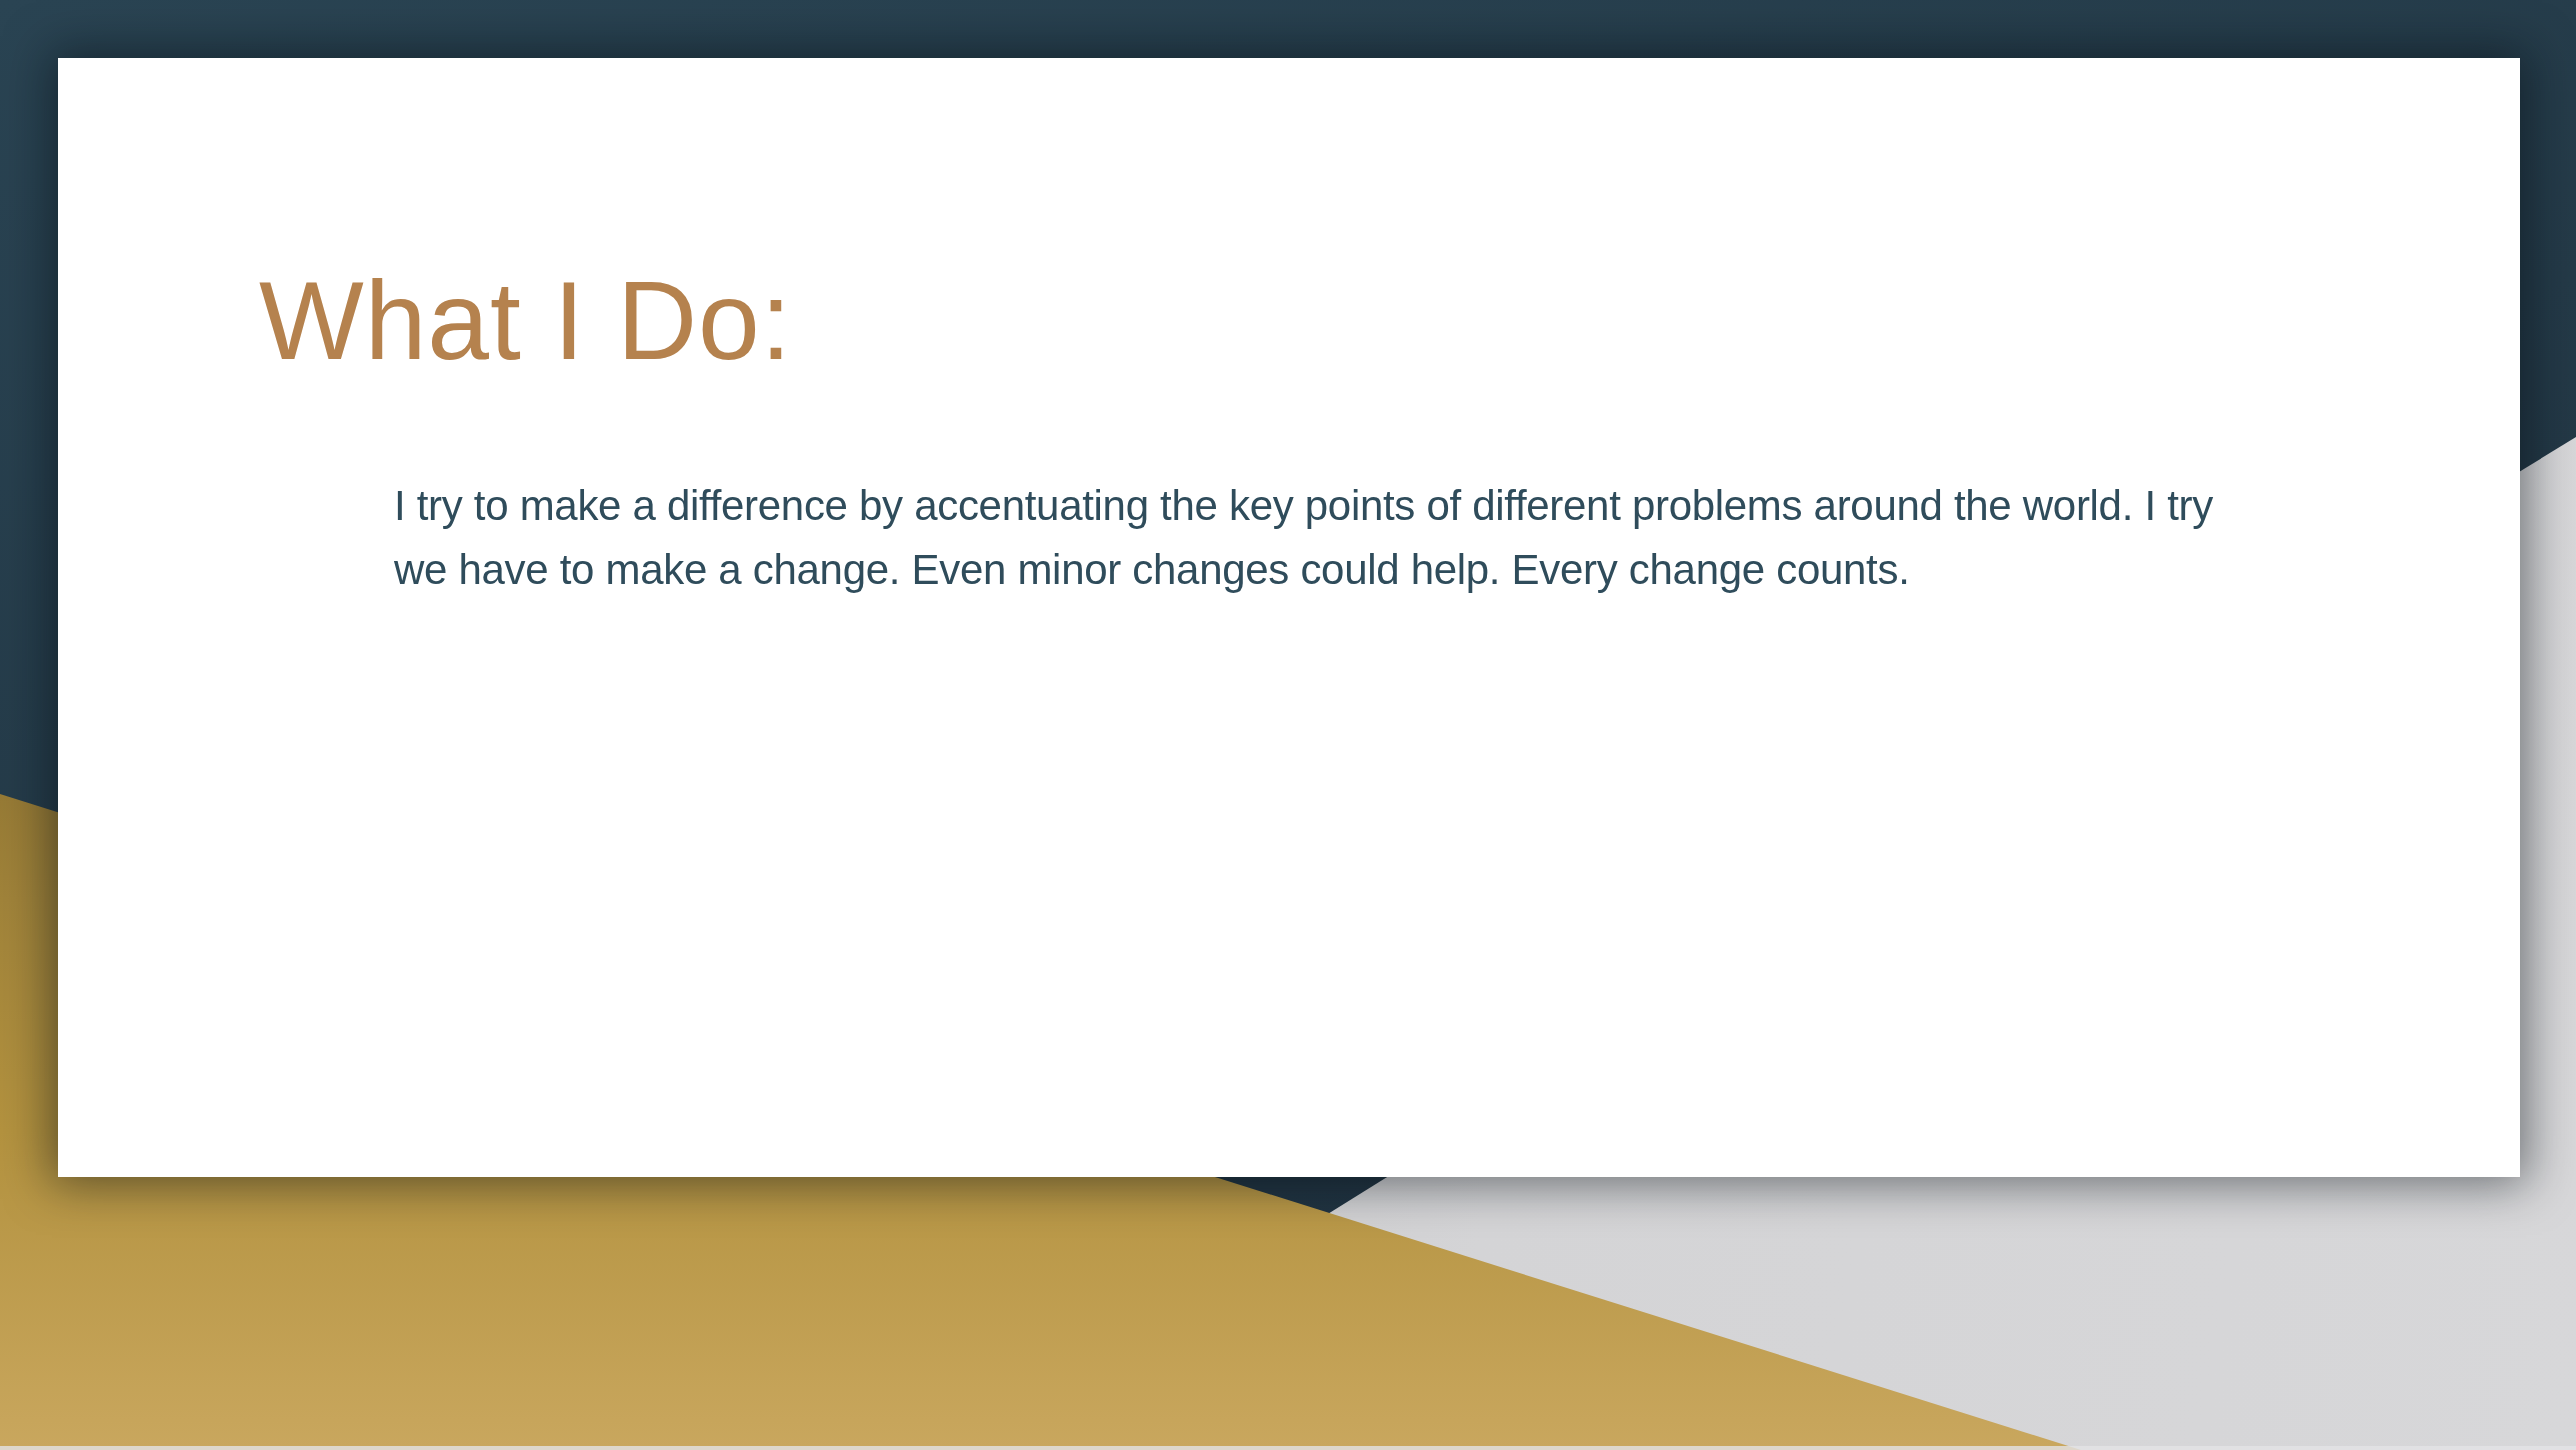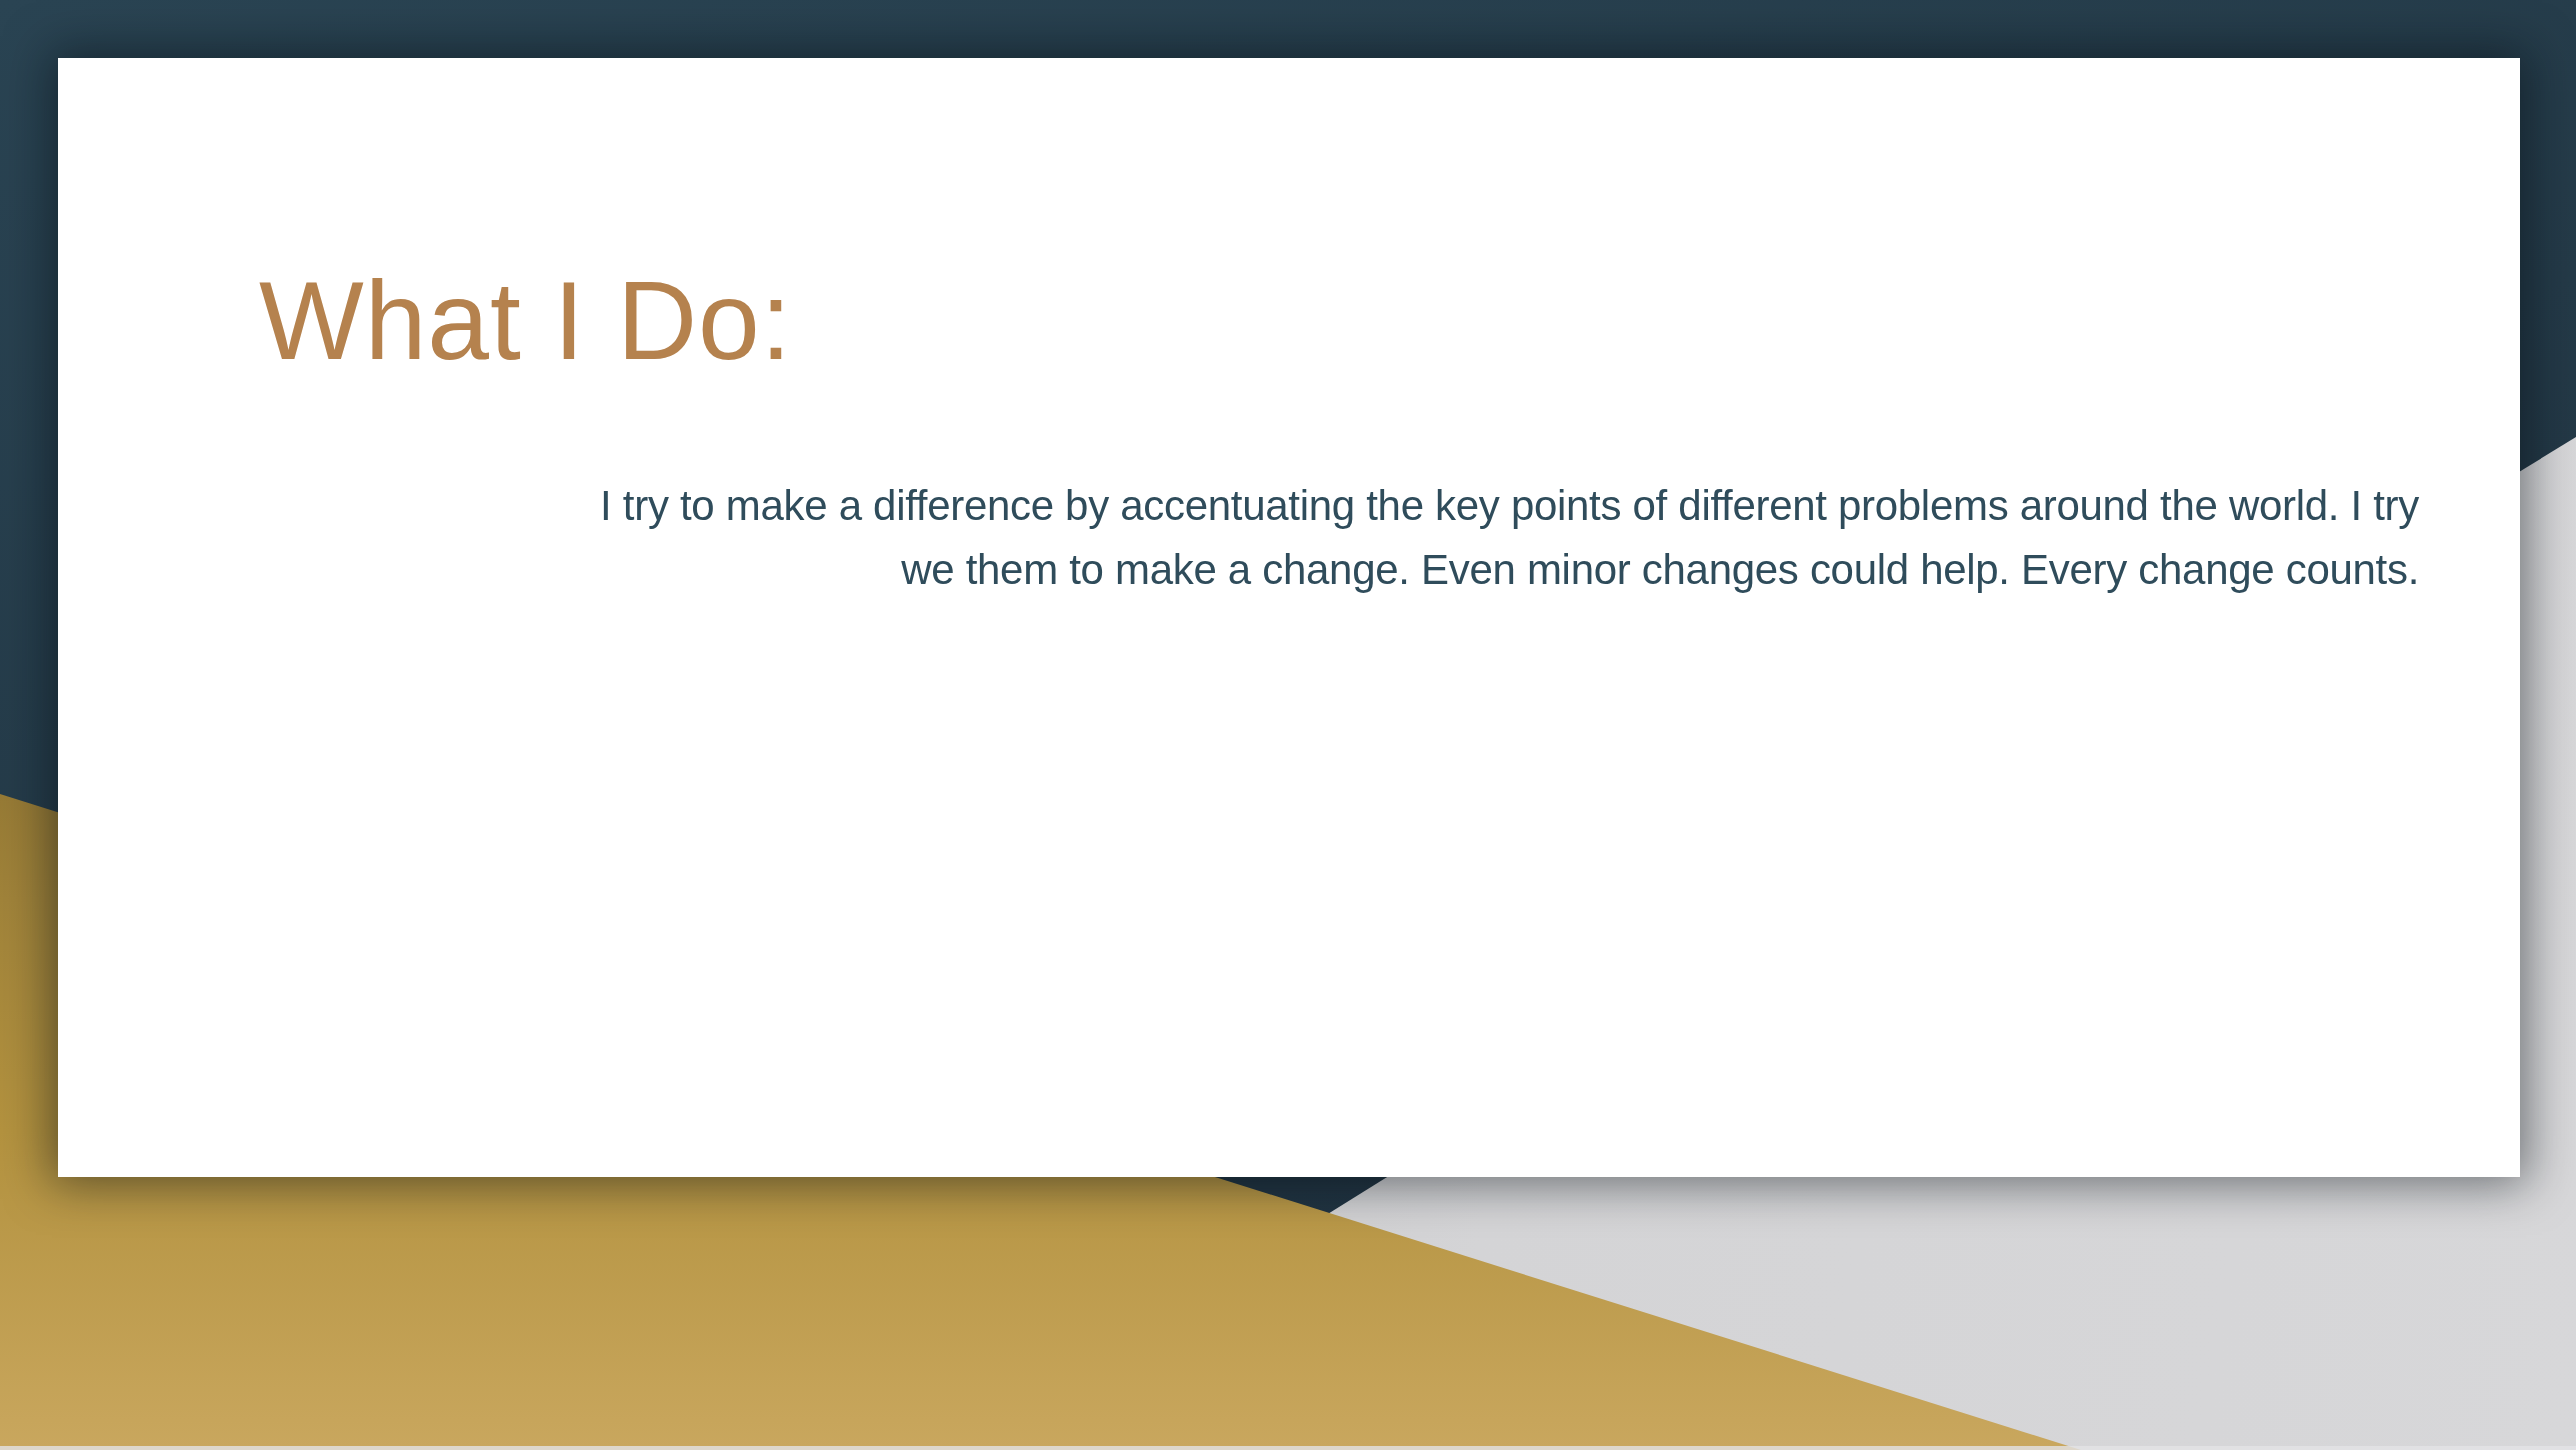--- a/index.html
+++ b/index.html
@@ -54,36 +54,35 @@
     width: 2025px;
     font-size: 42px;
     font-weight: 300;
     letter-spacing: -0.3px;
     color: #2f4c5b;
   }
   .body-line {
     height: 64px;
     line-height: 64px;
     white-space: nowrap;
-    text-align: right;
   }
 </style>
 </head>
 <body>
 
 <div class="canvas">
 
   <div class="bg-navy"></div>
   <div class="bg-gray-wedge"></div>
   <div class="bg-gold-wedge"></div>
   <div class="window-bottom-edge"></div>
 
   <div class="slide">
     <h1 class="slide-title">What I Do:</h1>
 
     <div class="slide-body">
       <div class="body-line">I try to make a difference by accentuating the key points of different problems around the world. I try</div>
-      <div class="body-line">we them to make a change. Even minor changes could help. Every change counts.</div>
+      <div class="body-line">we have to make a change. Even minor changes could help. Every change counts.</div>
     </div>
   </div>
 
 </div>
 
 
 </body></html>

